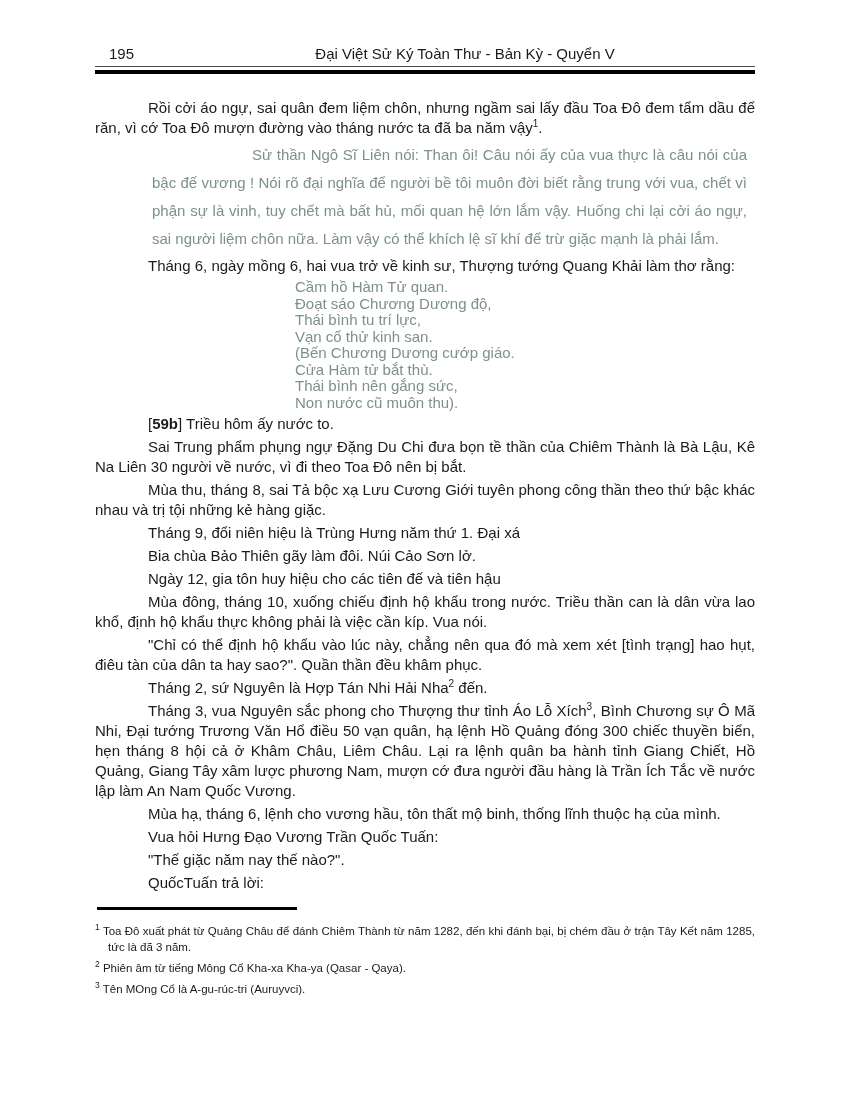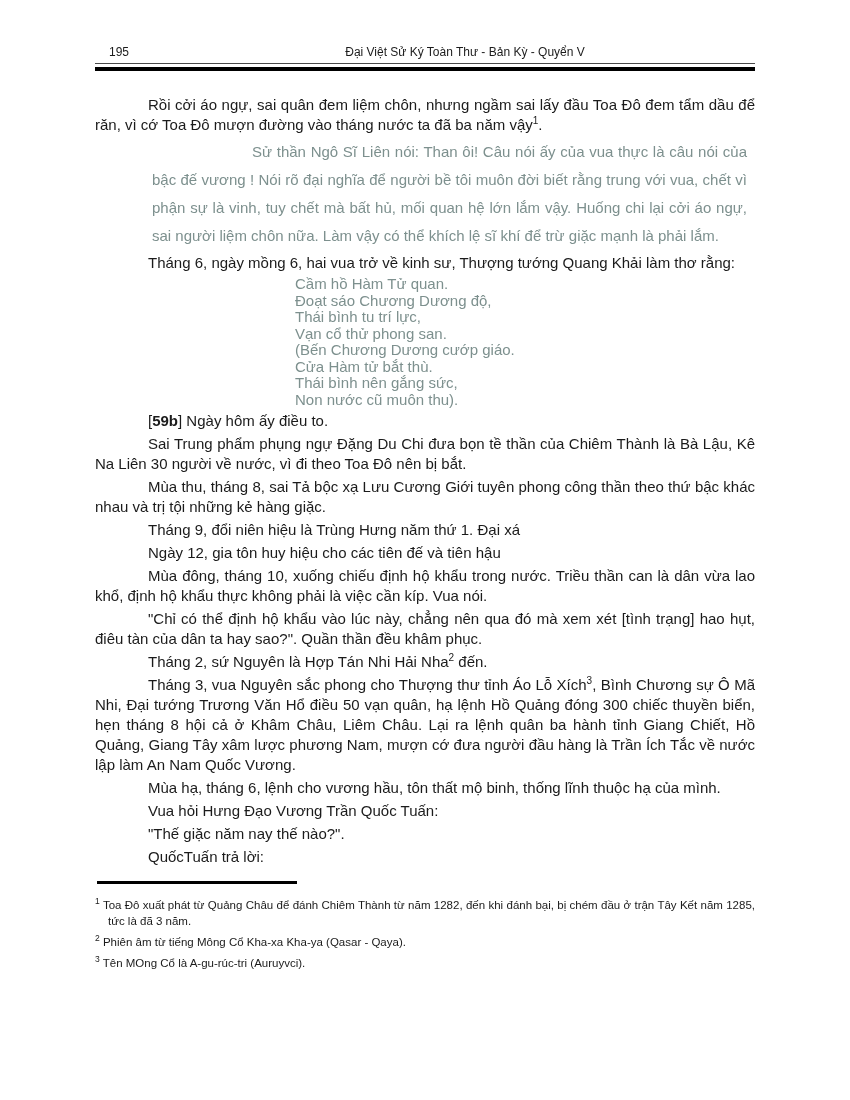--- a/index.html
+++ b/index.html
@@ -15,21 +15,21 @@
     background:#ffffff;
     font-family:"Liberation Sans","DejaVu Sans",sans-serif;
     color:var(--ink);
     overflow:hidden;
   }
   
   .hdr{
     display:grid;
     grid-template-columns:100px 1fr 20px;
     align-items:end;
-    font-size:12px;
+    font-size:15px;
     padding-bottom:4px;
     border-bottom:1px solid #4a4a4a;
   }
   .hdr .pgnum{padding-left:14px;}
   .hdr .title{text-align:center;}
   .hdr-bar{height:4px;background:#000;margin-top:3px;}
   
   .bodytext{margin-top:24px;font-size:15px;line-height:20px;}
   .p{margin:0 0 3px 0;text-indent:53px;text-align:justify;}
   .quote{
@@ -73,35 +73,36 @@
     <p class="p"><span>Rồi cởi áo ngự, sai quân đem liệm chôn, nhưng ngầm sai lấy đầu Toa Đô đem tẩm dầu để răn, vì cớ Toa Đô mượn đường vào tháng nước ta đã ba năm vậy</span><sup class="ref">1</sup><span>.</span></p>
 
     <p class="quote">Sử thần Ngô Sĩ Liên nói: Than ôi! Câu nói ấy của vua thực là câu nói của bậc đế vương ! Nói rõ đại nghĩa để người bề tôi muôn đời biết rằng trung với vua, chết vì phận sự là vinh, tuy chết mà bất hủ, mối quan hệ lớn lắm vậy. Huống chi lại cởi áo ngự, sai người liệm chôn nữa. Làm vậy có thể khích lệ sĩ khí để trừ giặc mạnh là phải lắm.</p>
 
     <p class="p">Tháng 6, ngày mồng 6, hai vua trở về kinh sư, Thượng tướng Quang Khải làm thơ rằng:</p>
 
     <div class="poem">
       <div>Cầm hồ Hàm Tử quan.</div>
       <div>Đoạt sáo Chương Dương độ,</div>
       <div>Thái bình tu trí lực,</div>
-      <div>Vạn cổ thử phong san.</div>
+      <div>Vạn cổ thử kinh san.</div>
       <div>(Bến Chương Dương cướp giáo.</div>
       <div>Cửa Hàm tử bắt thù.</div>
       <div>Thái bình nên gắng sức,</div>
       <div>Non nước cũ muôn thu).</div>
     </div>
 
-    <p class="p"><span>[</span><span class="b">59b</span><span>]</span><span> Ngày hôm ấy điều to.</span></p>
+    <p class="p"><span>[</span><span class="b">59b</span><span>]</span><span> Triều hôm ấy nước to.</span></p>
 
     <p class="p">Sai Trung phẩm phụng ngự Đặng Du Chi đưa bọn tề thần của Chiêm Thành là Bà Lậu, Kê Na Liên 30 người về nước, vì đi theo Toa Đô nên bị bắt.</p>
 
     <p class="p">Mùa thu, tháng 8, sai Tả bộc xạ Lưu Cương Giới tuyên phong công thần theo thứ bậc khác nhau và trị tội những kẻ hàng giặc.</p>
 
     <p class="p">Tháng 9, đổi niên hiệu là Trùng Hưng năm thứ 1. Đại xá</p>
 
+    <p class="p">Bia chùa Bảo Thiên gãy làm đôi. Núi Cảo Sơn lở.</p>
 
     <p class="p">Ngày 12, gia tôn huy hiệu cho các tiên đế và tiên hậu</p>
 
     <p class="p">Mùa đông, tháng 10, xuống chiếu định hộ khẩu trong nước. Triều thần can là dân vừa lao khổ, định hộ khẩu thực không phải là việc cần kíp. Vua nói.</p>
 
     <p class="p">"Chỉ có thể định hộ khẩu vào lúc này, chẳng nên qua đó mà xem xét [tình trạng] hao hụt, điêu tàn của dân ta hay sao?". Quần thần đều khâm phục.</p>
 
 
     <p class="p"><span>Tháng 2, sứ Nguyên là Hợp Tán Nhi Hải Nha</span><sup class="ref">2</sup><span> đến.</span></p>
 

